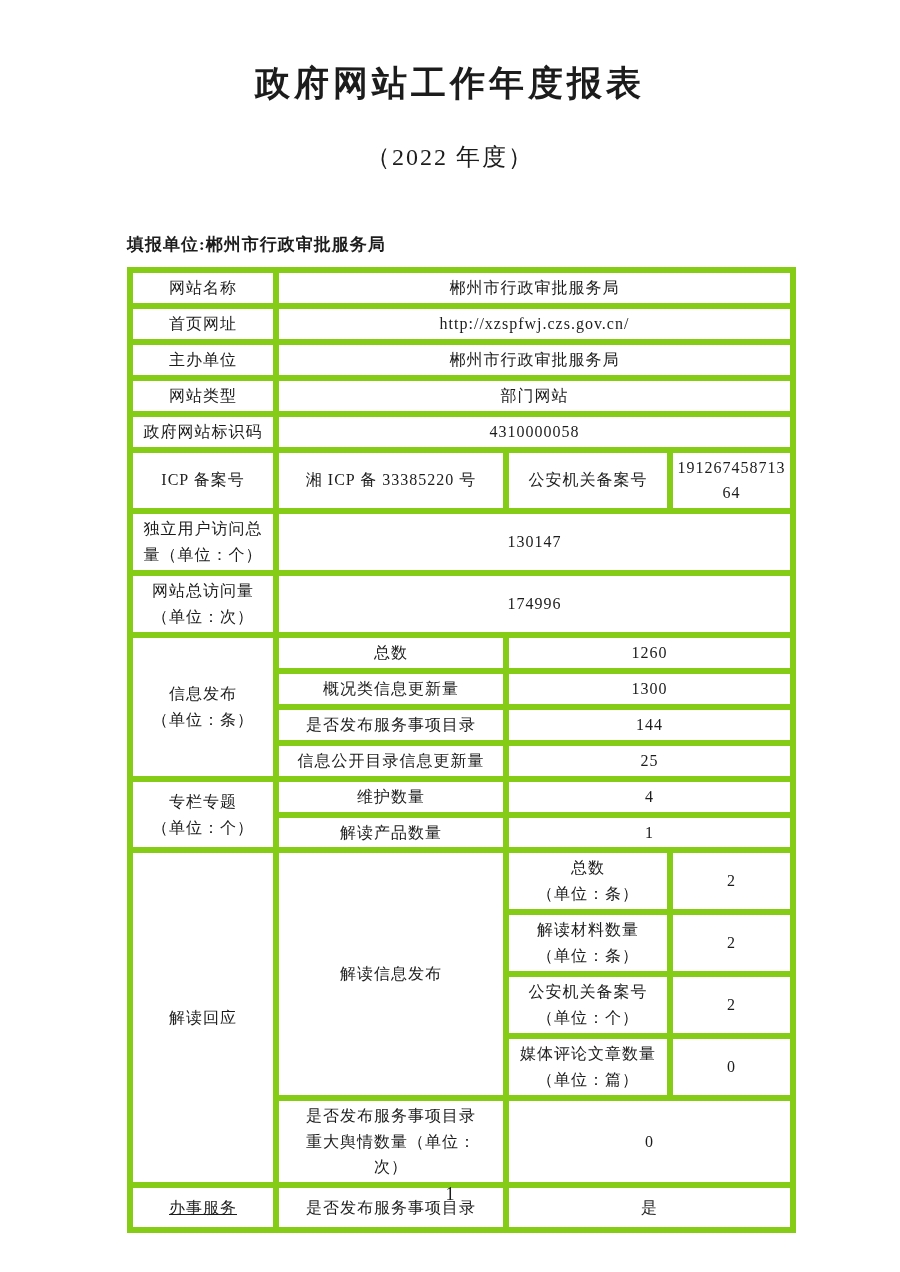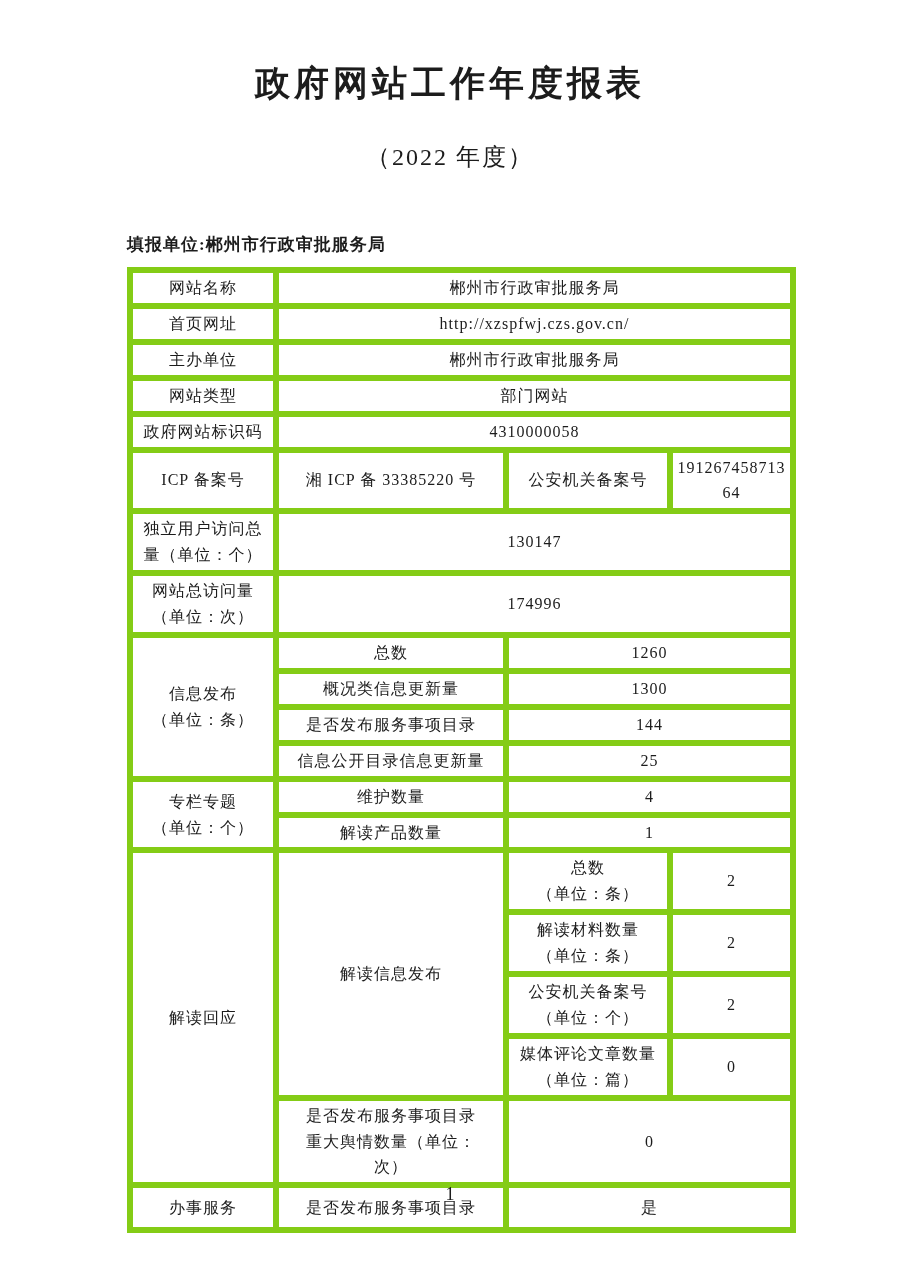--- a/index.html
+++ b/index.html
@@ -56,21 +56,21 @@
   col.c4 { width: 123px; }
 
   tr.h31 { height: 31px; }
   tr.h59 { height: 59px; }
   tr.h54 { height: 54px; }
   tr.h53 { height: 53px; }
   tr.h79 { height: 79px; }
   tr.h45 { height: 45px; }
 
   td.cut-top { vertical-align: top; padding-top: 6px; }
-  td.cut-bottom { vertical-align: bottom; padding-bottom: 4px; }
+  td.cut-bottom { vertical-align: bottom; padding-bottom: 4px; text-decoration: underline; }
 
   .page-number {
     position: absolute;
     top: 1184px; left: 0; right: 0;
     text-align: center;
     font-size: 18px;
   }
 </style>
 </head>
 <body>

